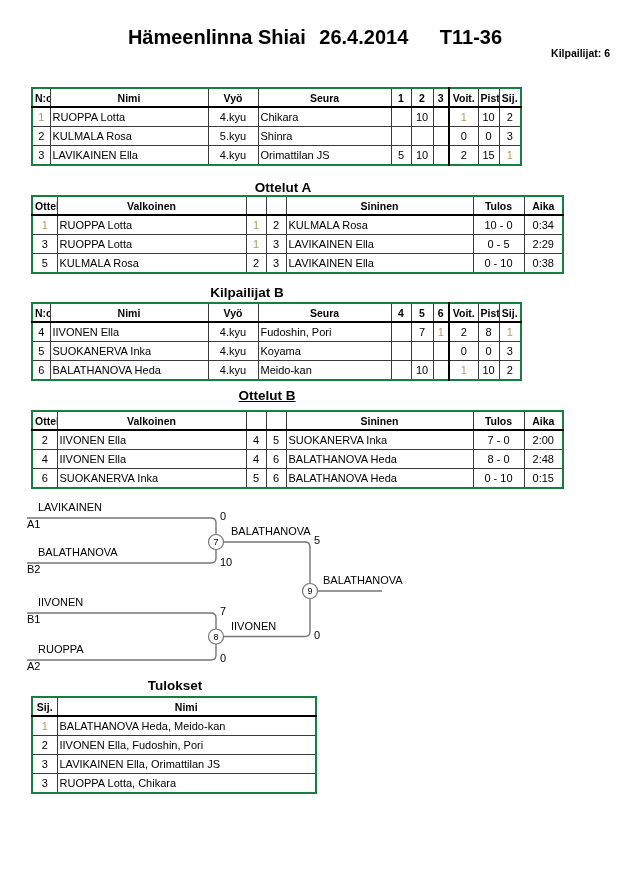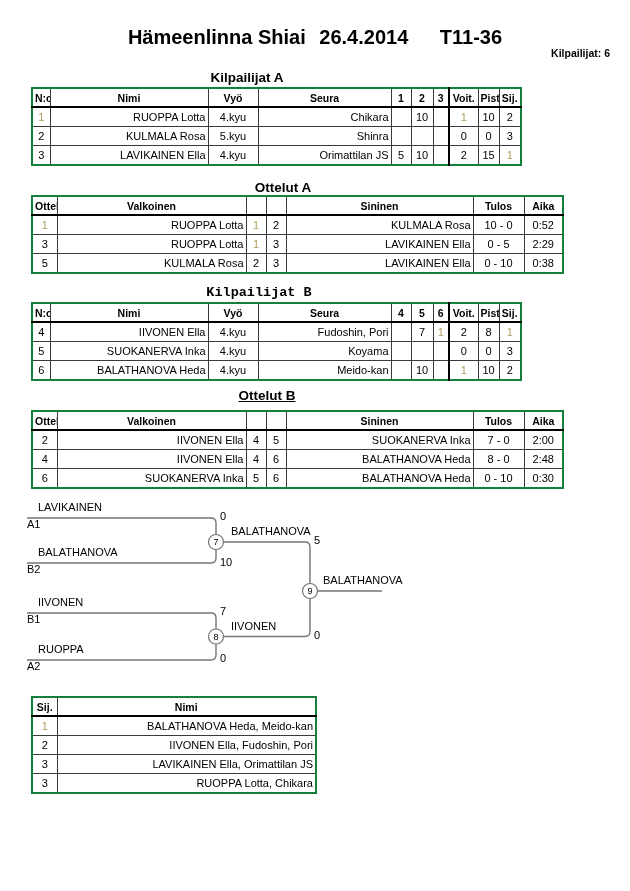--- a/index.html
+++ b/index.html
@@ -6,21 +6,21 @@
   #page{position:relative;width:630px;height:891px;background:#ffffff;
         font-family:"Liberation Sans",sans-serif;color:#000;overflow:hidden;}
   .heading{position:absolute;text-align:center;font-weight:bold;font-size:13.5px;}
   .tbl{position:absolute;border-collapse:collapse;table-layout:fixed;
        border:2px solid #15803d;background:#fff;}
   .tbl th,.tbl td{border:1px solid #3a3a3a;font-size:11px;padding:0 2px;
        white-space:nowrap;overflow:hidden;height:17px;line-height:16px;}
   .tbl tbody td{height:18px;}
   .tbl thead th{border-bottom:2px solid #000;font-weight:bold;font-size:10.5px;text-align:center;}
   .c{text-align:center;}
-  .l{text-align:right;padding-left:5px;}
+  .l{text-align:left;padding-left:5px;}
   .thickL{border-left:2px solid #000 !important;}
   .ovf{overflow:visible;text-align:left;padding-left:1px;}
   .faint{color:#ad9d5e;fill:#ad9d5e;}
   #title-block{position:absolute;left:0;right:0;top:26px;text-align:center;
        font-size:20px;font-weight:bold;}
   #title-date{margin-left:8px;text-align:center;}
   #title-cat{margin-left:26px;}
   #participants{position:absolute;right:20px;top:47px;font-size:10.5px;font-weight:bold;}
   #bracket-svg{position:absolute;left:20px;top:496px;}
   .bk-name{font-size:11px;fill:#000;}
@@ -33,21 +33,20 @@
 
 <div id="page">
 
   <div id="title-block">
     <span>Hämeenlinna Shiai</span>
     <span id="title-date">26.4.2014</span>
     <span id="title-cat">T11-36</span>
   </div>
   <div id="participants">Kilpailijat: 6</div>
 
-  <div class="heading" style="left:31px;top:70px;width:432px;">Kilpailijat A</div>
 
   <table class="tbl" style="left:31px;top:87px;width:489px;">
     <colgroup>
       <col style="width:18px">
         <col style="width:158px">
         <col style="width:50px">
         <col style="width:133px">
       <col style="width:20px">
         <col style="width:22px">
         <col style="width:16px">
@@ -133,21 +132,21 @@
       </tr>
     </thead>
     <tbody>
       <tr>
         <td class="c faint">1</td>
         <td class="l">RUOPPA Lotta</td>
         <td class="c faint">1</td>
         <td class="c">2</td>
         <td class="l">KULMALA Rosa</td>
         <td class="c">10 - 0</td>
-        <td class="c">0:52</td>
+        <td class="c">0:34</td>
       </tr>
       <tr>
         <td class="c">3</td>
         <td class="l">RUOPPA Lotta</td>
         <td class="c faint">1</td>
         <td class="c">3</td>
         <td class="l">LAVIKAINEN Ella</td>
         <td class="c">0 - 5</td>
         <td class="c">2:29</td>
       </tr>
@@ -156,21 +155,21 @@
         <td class="l">KULMALA Rosa</td>
         <td class="c">2</td>
         <td class="c">3</td>
         <td class="l">LAVIKAINEN Ella</td>
         <td class="c">0 - 10</td>
         <td class="c">0:38</td>
       </tr>
     </tbody>
   </table>
 
-  <div class="heading" style="left:43px;top:285px;width:432px;font-family:Liberation Mono, monospace;">Kilpailijat B</div>
+  <div class="heading" style="left:31px;top:285px;width:432px;">Kilpailijat B</div>
 
   <table class="tbl" style="left:31px;top:302px;width:489px;">
     <colgroup>
       <col style="width:18px">
         <col style="width:158px">
         <col style="width:50px">
         <col style="width:133px">
       <col style="width:20px">
         <col style="width:22px">
         <col style="width:16px">
@@ -274,21 +273,21 @@
         <td class="c">8 - 0</td>
         <td class="c">2:48</td>
       </tr>
       <tr>
         <td class="c">6</td>
         <td class="l">SUOKANERVA Inka</td>
         <td class="c">5</td>
         <td class="c">6</td>
         <td class="l">BALATHANOVA Heda</td>
         <td class="c">0 - 10</td>
-        <td class="c">0:30</td>
+        <td class="c">0:15</td>
       </tr>
     </tbody>
   </table>
 
   <svg id="bracket-svg" width="400" height="185" viewBox="0 0 400 185">
     <g fill="none" stroke="#757575" stroke-width="1.4">
       <path d="M7,22 H191 Q196,22 196,27 V38.5"></path>
       <path d="M7,67 H191 Q196,67 196,62 V53.5"></path>
       <path d="M203.5,46 H285 Q290,46 290,51 V87.5"></path>
       <path d="M7,117 H191 Q196,117 196,122 V133"></path>
@@ -323,20 +322,21 @@
 
     <text class="bk-node" x="196" y="143.5" text-anchor="middle">8</text>
 
     <text class="bk-name" x="211" y="133.5">IIVONEN</text>
     <text class="bk-score" x="294" y="142.5">0</text>
 
     <text class="bk-node" x="290" y="98" text-anchor="middle">9</text>
     <text class="bk-name" x="303" y="88">BALATHANOVA</text>
   </svg>
 
+  <div class="heading" style="left:31px;top:678px;width:288px;">Tulokset</div>
 
   <table class="tbl" style="left:31px;top:696px;width:284px;">
     <colgroup>
       <col style="width:25px">
         <col style="width:259px">
     </colgroup>
     <thead>
       <tr>
         <th>Sij.</th>
         <th>Nimi</th>

